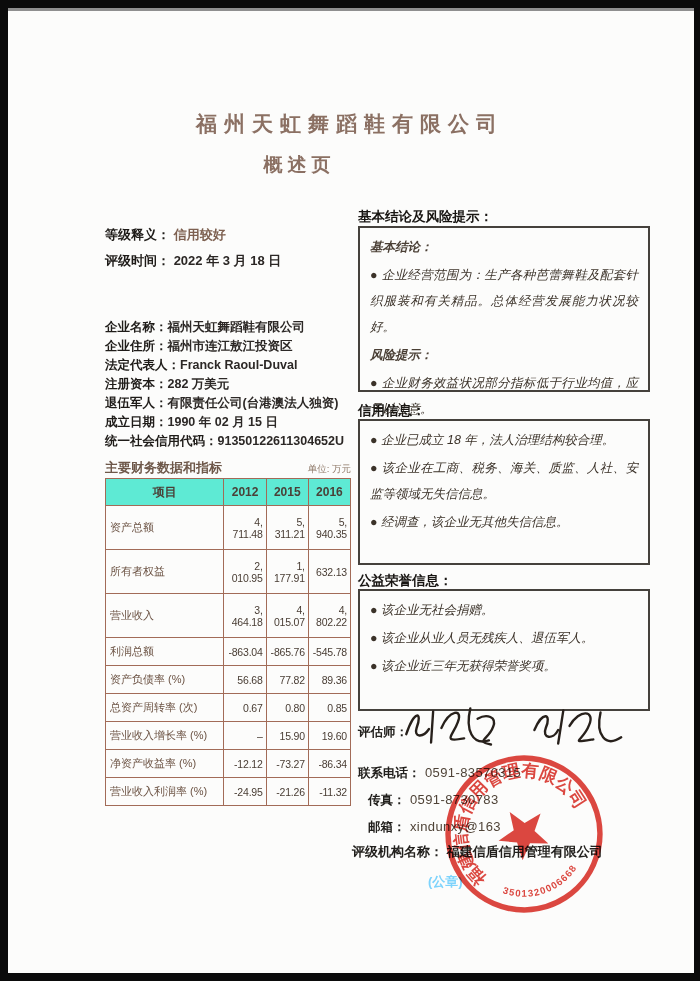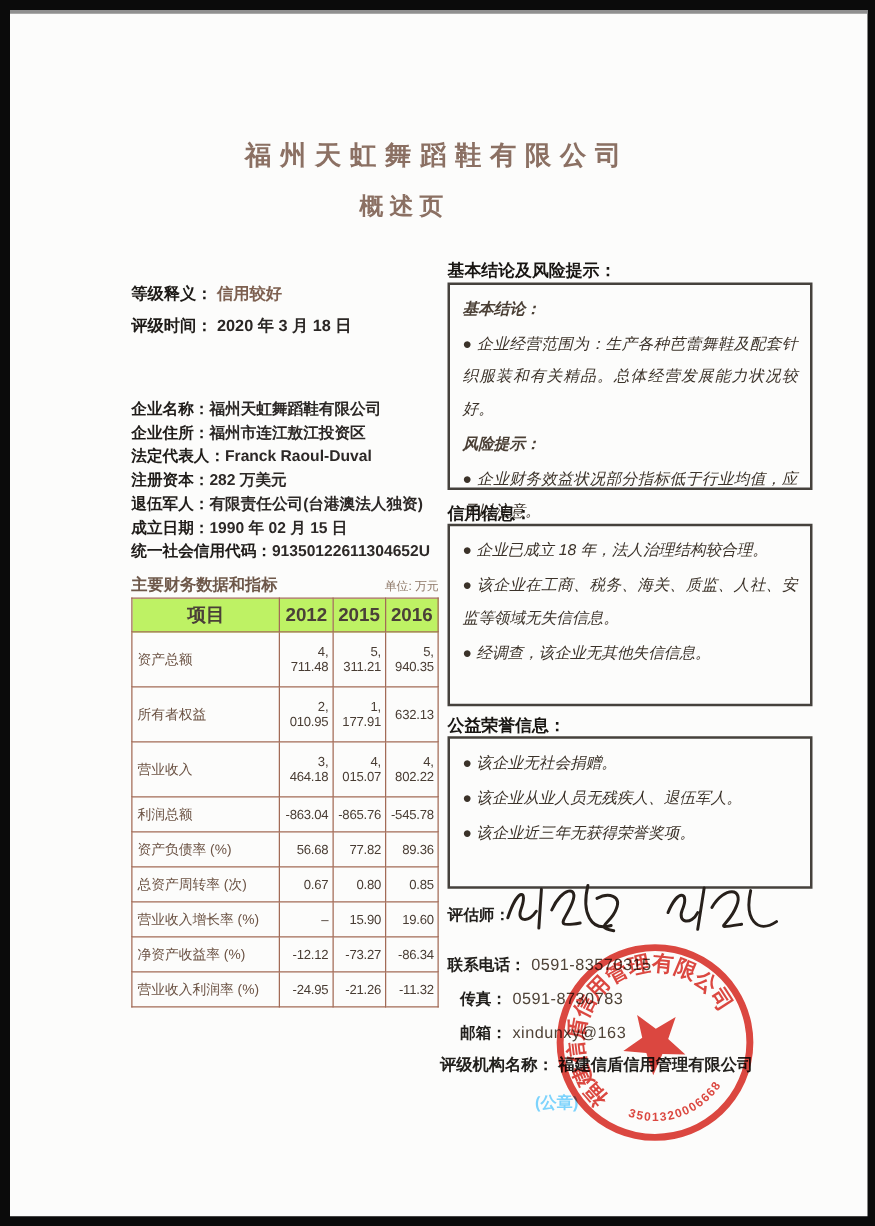--- a/index.html
+++ b/index.html
@@ -5,38 +5,38 @@
   html,body{margin:0;padding:0;}
   body{font-family:"Liberation Sans",sans-serif;}
   #scan{position:relative;width:700px;height:981px;background:#0b0b0b;overflow:hidden;}
   #paper{position:absolute;left:8px;top:8px;width:686px;height:965px;background:#fcfcfb;}
   #topstrip{position:absolute;left:8px;top:8px;width:686px;height:3px;background:#8f8f8f;}
   .abs{position:absolute;}
   
   .doc-title{left:0;top:110px;width:700px;text-align:center;font-family:"Liberation Serif",serif;
              font-size:21px;letter-spacing:7px;color:#8b7063;font-weight:600;}
   .doc-subtitle{left:0;top:152px;width:599px;text-align:center;font-family:"Liberation Serif",serif;
-             font-size:19px;letter-spacing:5px;color:#8b7063;font-weight:600;padding-left:24px;}
+             font-size:19px;letter-spacing:5px;color:#8b7063;font-weight:600;}
   
   .rating{left:105px;top:226px;width:255px;color:#1d1a17;}
   .rating .line{margin-bottom:8px;font-size:13px;font-weight:bold;}
   .rating .grade{font-size:23px;font-weight:500;font-family:"Liberation Serif",serif;vertical-align:-2px;}
   .rating .meaning{font-weight:600;color:#7d6050;}
   .rating .val{font-weight:600;color:#2a2624;}
   
   .company{left:105px;top:318px;width:262px;font-size:12.5px;line-height:19px;color:#1f1c19;font-weight:bold;}
   .company .row{white-space:nowrap;}
   .company .cval{font-weight:600;color:#2c2826;}
   
   .fin-caption{left:105px;top:459px;width:246px;font-size:13px;font-weight:bold;color:#6e584a;}
   .fin-unit{float:right;font-size:9.5px;font-weight:normal;color:#8d7767;margin-top:4px;}
   table.fin{left:105px;top:478px;border-collapse:collapse;table-layout:fixed;width:246px;
             font-size:10.5px;color:#483c33;}
   table.fin th,table.fin td{border:1px solid #a26b57;padding:1px 3px;}
-  table.fin th{background:#bef264;font-size:15px;color:#4a4038;height:24px;}
+  table.fin th{background:#5eead4;font-size:12px;color:#4a4038;height:24px;}
   table.fin td.lab{text-align:left;color:#6b5243;font-size:11px;padding-left:4px;}
   table.fin td.num{text-align:right;letter-spacing:-0.2px;}
   table.fin tr.tall td{height:41px;}
   table.fin tr.short td{height:25px;}
   .c-lab{width:118px;} .c-y{width:42px;}
   
   .rh{left:358px;width:292px;font-size:13.5px;font-weight:bold;color:#181512;}
   .rbox{left:358px;width:268px;border:2px solid #45413c;padding:6px 10px 4px 10px;
         font-size:12.5px;line-height:26px;color:#3b3229;background:transparent;}
   .rbox p{margin:0 0 2px 0;text-align:justify;font-style:italic;}
@@ -64,21 +64,21 @@
   <div class="abs doc-title">福州天虹舞蹈鞋有限公司</div>
   <div class="abs doc-subtitle">概述页</div>
 
   <div class="abs rating">
     <div class="line">
       <span>等级释义：</span>
       <span class="meaning">信用较好</span>
     </div>
     <div class="line">
       <span>评级时间：</span>
-      <span class="val">2020 年 3 月 18 日</span>
+      <span class="val">2022 年 3 月 18 日</span>
     </div>
   </div>
 
   <div class="abs company">
     <div class="row"><span>企业名称：</span><span class="cval">福州天虹舞蹈鞋有限公司</span></div>
     <div class="row"><span>企业住所：</span><span class="cval">福州市连江敖江投资区</span></div>
     <div class="row"><span>法定代表人：</span><span class="cval">Franck Raoul-Duval</span></div>
     <div class="row"><span>注册资本：</span><span class="cval">282 万美元</span></div>
     <div class="row"><span>退伍军人：</span><span class="cval">有限责任公司(台港澳法人独资)</span></div>
     <div class="row"><span>成立日期：</span><span class="cval">1990 年 02 月 15 日</span></div>

